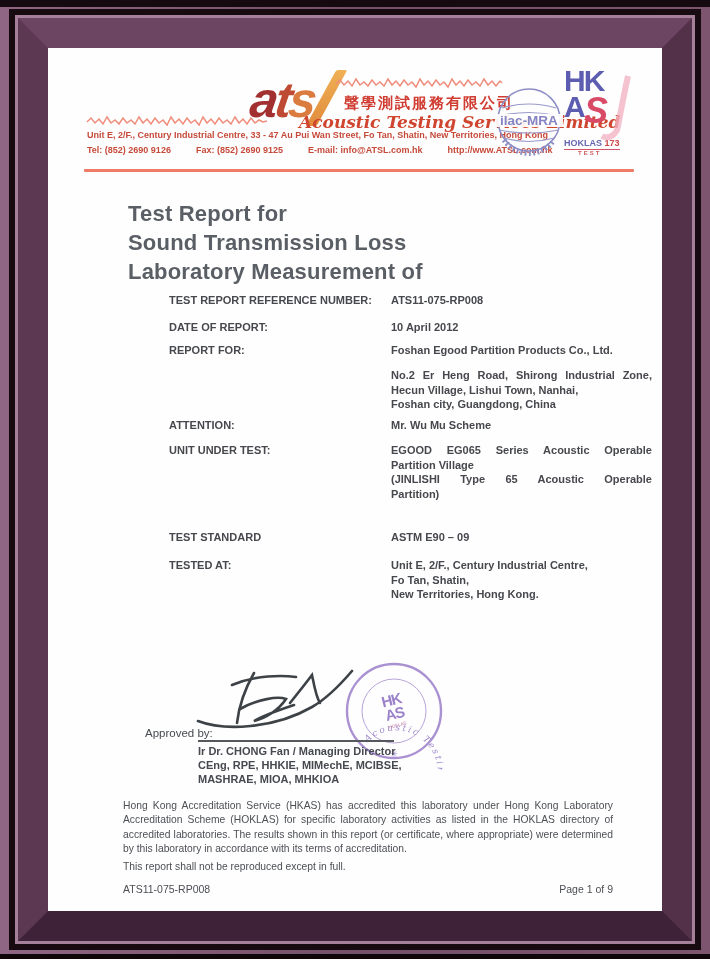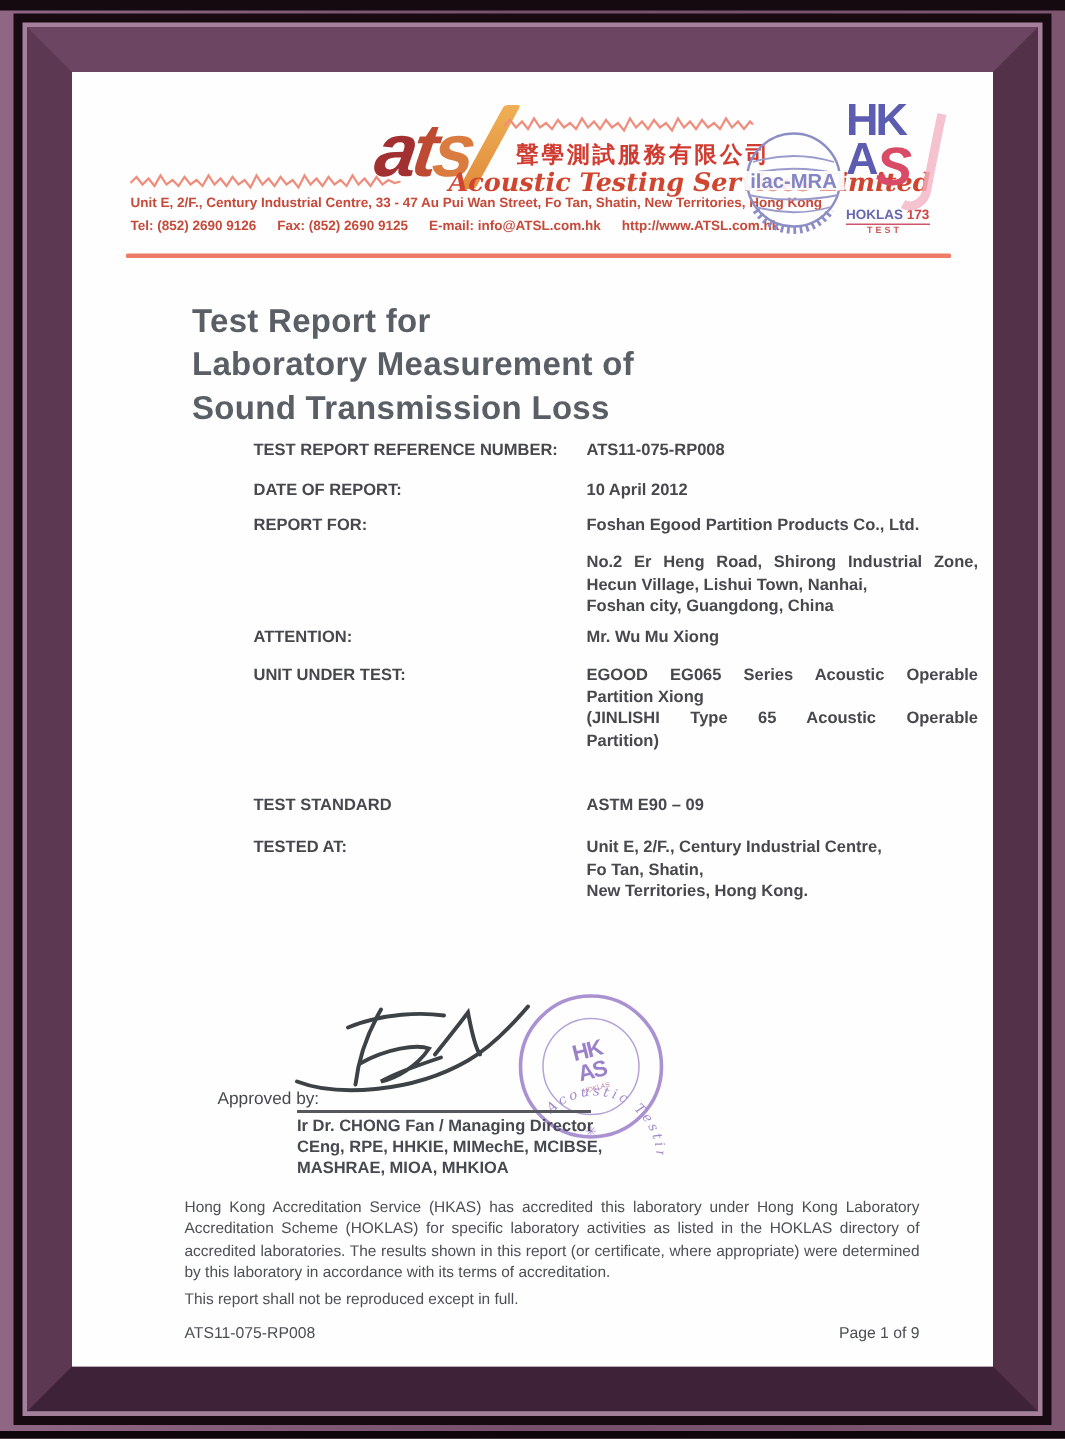--- a/index.html
+++ b/index.html
@@ -36,21 +36,21 @@
                transform: skewX(-22deg); border-radius: 2px;
                color: transparent; overflow: hidden; }
 
   .cn { left: 296px; top: 46px; width: 200px; font-size: 15px; font-weight: bold;
         letter-spacing: 2px; color: #d03c31; white-space: nowrap; }
   .en { left: 251px; top: 64px; font: italic bold 17px "DejaVu Serif", serif;
         color: #d0452f; white-space: nowrap; }
 
   .addr1 { left: 39px; top: 82px; font-size: 9px; font-weight: bold; color: #c64a3a;
            white-space: nowrap; }
-  .contacts { left: 39px; top: 97px; display: flex; gap: 14px; font-size: 9px;
+  .contacts { left: 39px; top: 97px; display: flex; gap: 25px; font-size: 9px;
               font-weight: bold; color: #c64a3a; white-space: nowrap; }
 
   .ilac { left: 446px; top: 24px; }
   .hkas { left: 516px; top: 20px; width: 78px; text-align: left; }
   .hkas .swoosh { position: absolute; left: 0; top: 0; }
   .hkas .hk, .hkas .row2 { font: 900 30px "Liberation Sans", sans-serif;
          color: #5c5cb0; letter-spacing: -2px; line-height: 26px; position: relative; }
   .hkas .row2 .s-red { position: absolute; left: 20px; top: -4px;
          font: italic 900 36px "Liberation Sans", sans-serif; color: #d84a66; }
   .hkas .hoklas { margin-top: 18px; font-size: 9px; font-weight: 900; color: #6666b2;
@@ -148,22 +148,22 @@
     <div class="hoklas">
       <span>HOKLAS</span> <span class="num">173</span>
     </div>
     <div class="test">TEST</div>
   </div>
 
   <div class="rule"></div>
 
   <div class="title">
     <div>Test Report for</div>
+    <div>Sound Transmission Loss</div>
     <div>Laboratory Measurement of</div>
-    <div>Sound Transmission Loss</div>
   </div>
 
   <div class="frow" style="top:245px">
     <span class="flabel">TEST REPORT REFERENCE NUMBER:</span>
     <div class="fvalue">
         <div>ATS11-075-RP008</div>
       </div>
   </div>
   <div class="frow" style="top:272px">
     <span class="flabel">DATE OF REPORT:</span>
@@ -181,28 +181,28 @@
     <span class="flabel"></span>
     <div class="fvalue">
       <div class="just">No.2 Er Heng Road, Shirong Industrial Zone,</div>
       <div>Hecun Village, Lishui Town, Nanhai,</div>
       <div>Foshan city, Guangdong, China</div>
     </div>
   </div>
   <div class="frow" style="top:370px">
     <span class="flabel">ATTENTION:</span>
     <div class="fvalue">
-        <div>Mr. Wu Mu Xiong</div>
+        <div>Mr. Wu Mu Scheme</div>
       </div>
   </div>
   <div class="frow" style="top:395px">
     <span class="flabel">UNIT UNDER TEST:</span>
     <div class="fvalue">
       <div class="just">EGOOD EG065 Series Acoustic Operable</div>
-      <div>Partition Xiong</div>
+      <div>Partition Village</div>
       <div class="just">(JINLISHI Type 65 Acoustic Operable</div>
       <div>Partition)</div>
     </div>
   </div>
   <div class="frow" style="top:482px">
     <span class="flabel">TEST STANDARD</span>
     <div class="fvalue">
         <div>ASTM E90 – 09</div>
       </div>
   </div>

